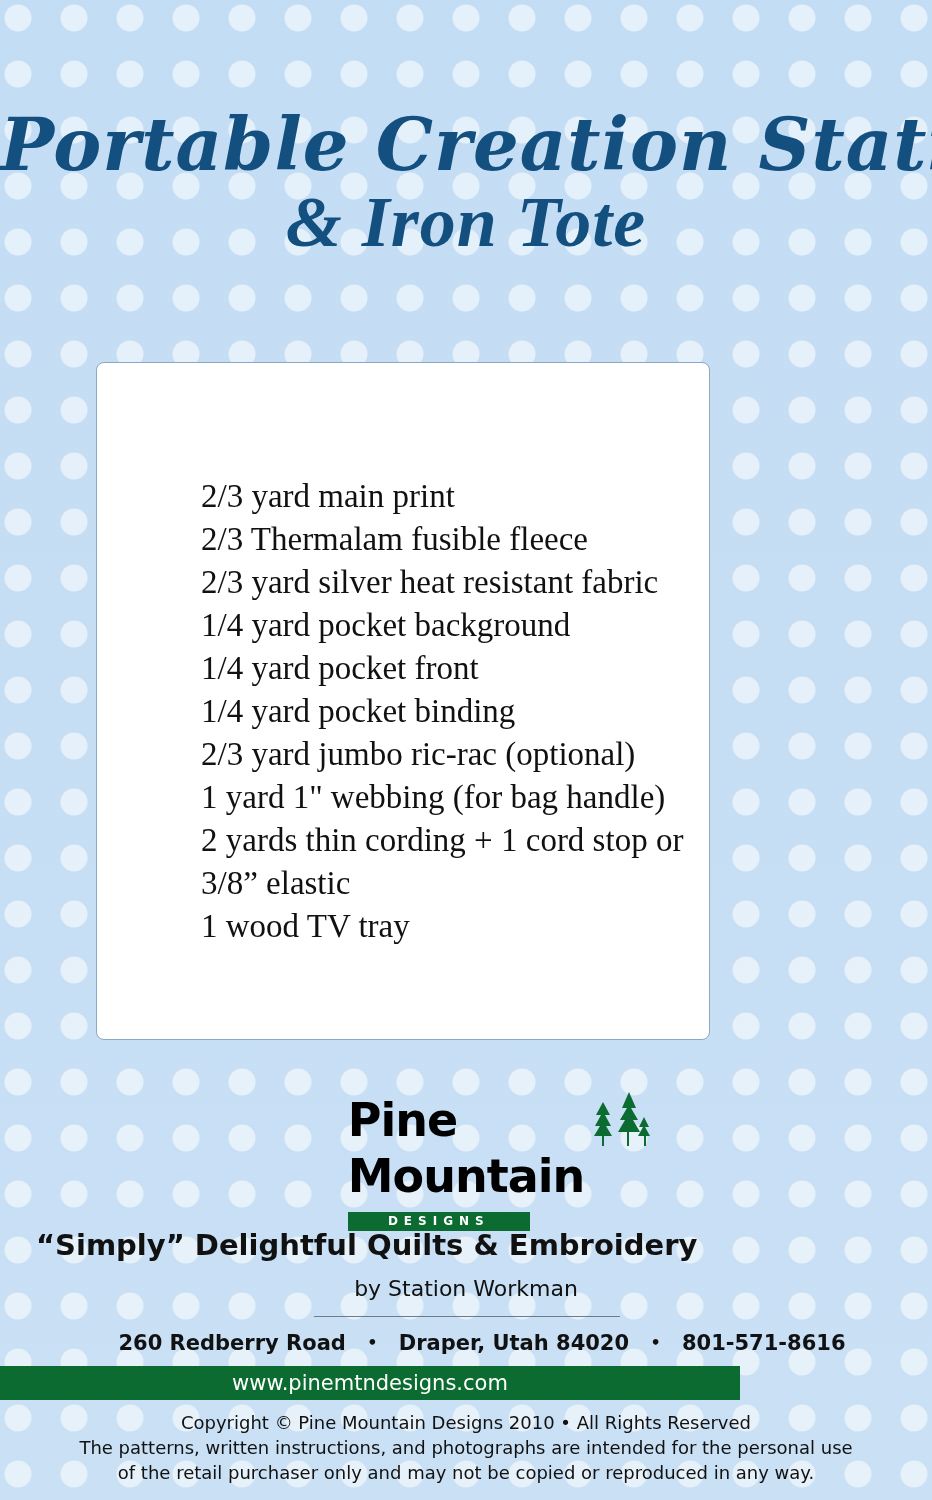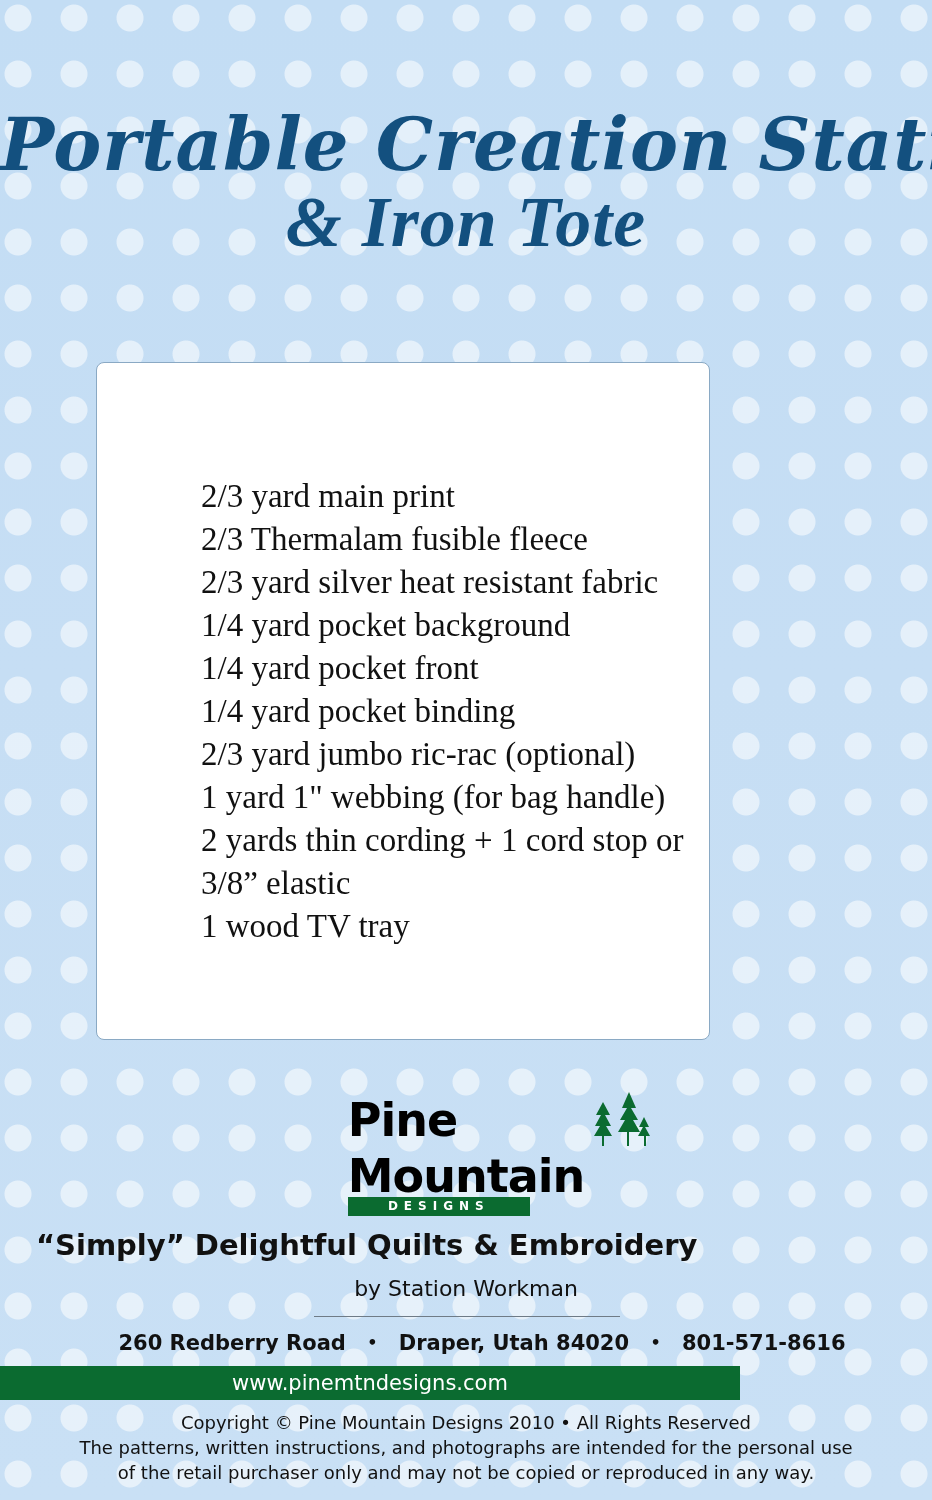--- a/index.html
+++ b/index.html
@@ -99,21 +99,21 @@
     font-size: 46px;
     line-height: 40px;
     color: #000000;
     letter-spacing: -1px;
   }
   .logo-text .l2 {
     display: block;
     margin-top: 16px;
   }
   .logo-bar {
-    margin-top: 1px;
+    margin-top: 16px;
     background: #0b6b30;
     color: #ffffff;
     font-family: "DejaVu Sans", sans-serif;
     font-size: 12px;
     font-weight: bold;
     letter-spacing: 6px;
     text-align: center;
     padding: 2px 0 3px 0;
     width: 182px;
   }

